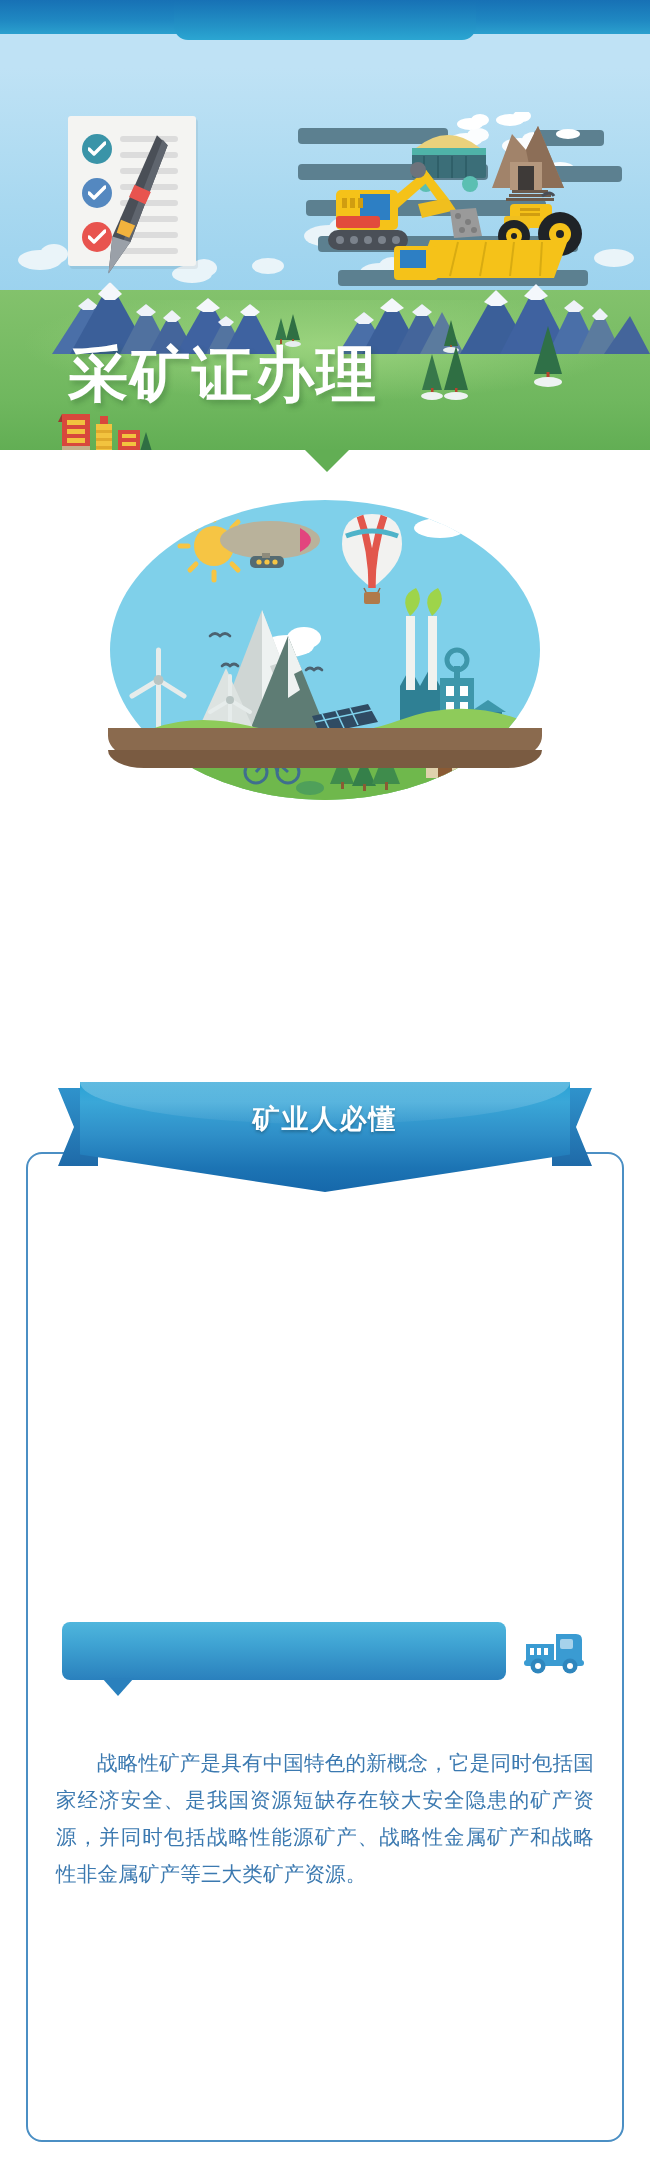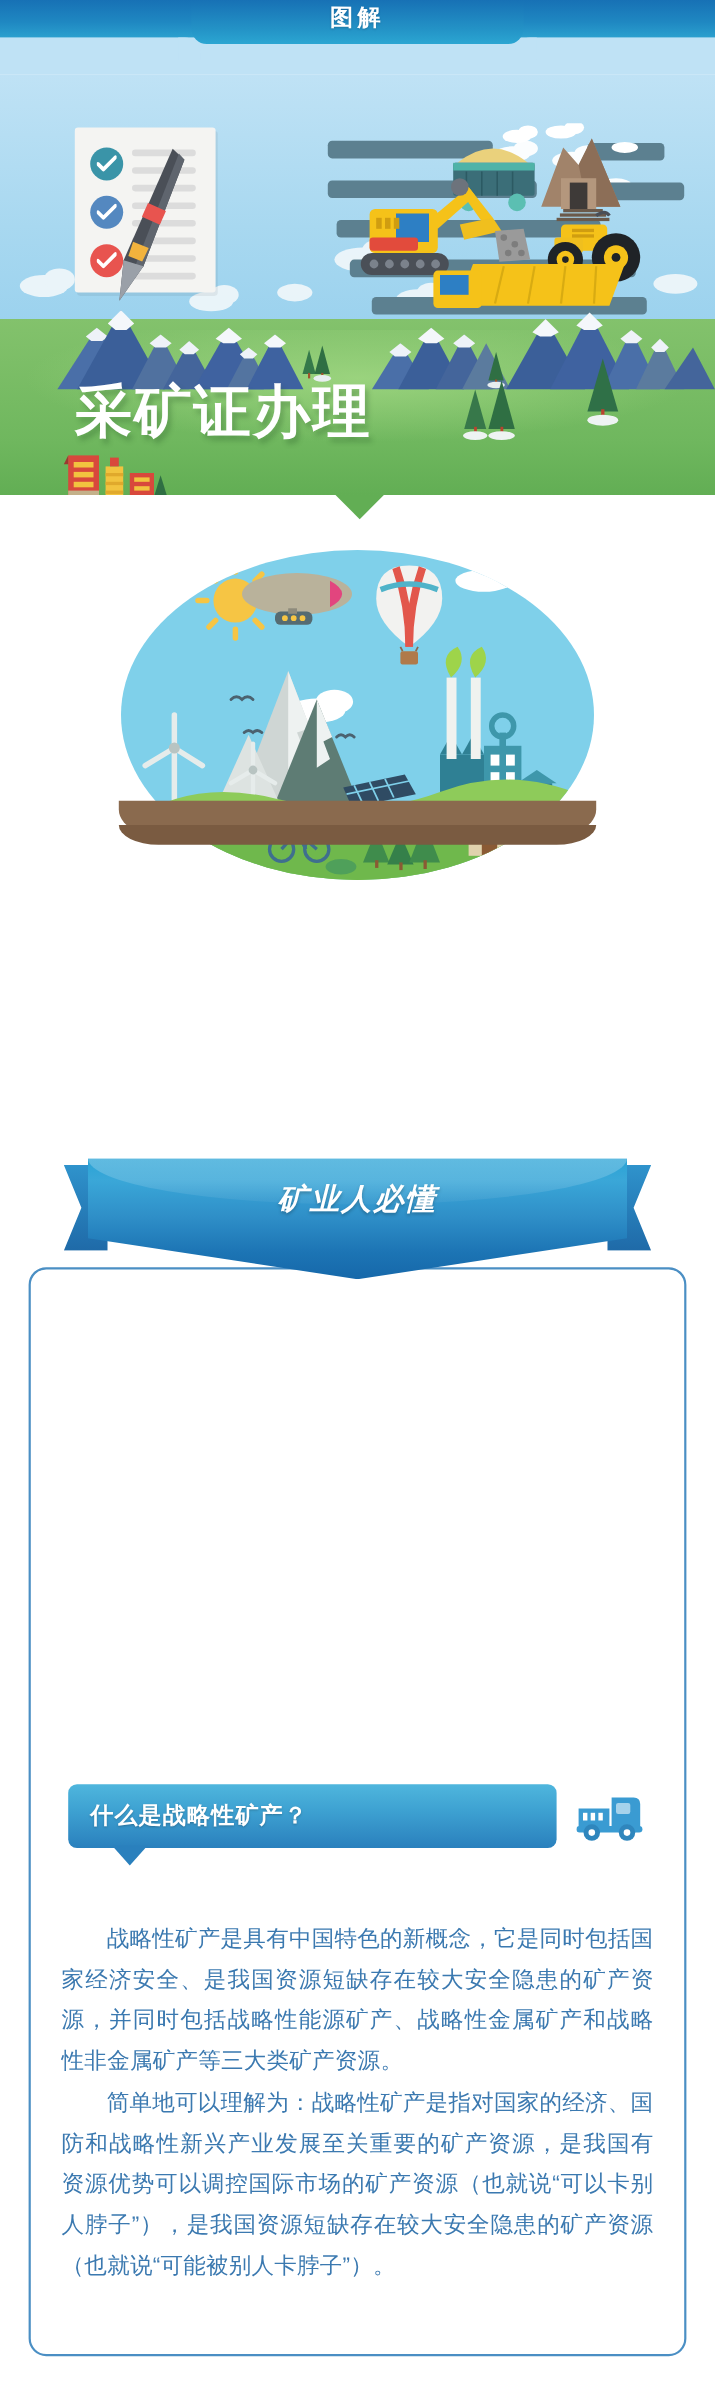--- a/index.html
+++ b/index.html
@@ -109,21 +109,21 @@
   
   .mtns { position: absolute; left: 0; top: 196px; width: 650px; height: 90px; }
 
   .hero-title1 {
     position: absolute;
     left: 0; top: 276px;
     width: 650px;
     text-align: left;
     padding-left: 68px;
     color: #ffffff;
-    font-size: 52px;
+    font-size: 60px;
     font-weight: bold;
     letter-spacing: 2px;
     line-height: 62px;
     text-shadow: 3px 4px 5px rgba(40,90,40,.30);
   }
   .hero-title2 {
     position: absolute;
     left: 0; top: 330px;
     width: 650px;
     padding-left: 210px;
@@ -176,22 +176,22 @@
     left: 26px; top: 1152px;
     width: 598px; height: 990px;
     border: 2px solid #4b8fc4;
     border-radius: 16px;
     background: #ffffff;
   }
 
   
   .ribbon {
     position: absolute;
-    left: 58px; top: 1053px;
-    width: 534px; height: 90px; font-style: italic;
+    left: 58px; top: 1082px;
+    width: 534px; height: 90px;
   }
   .ribbon-wing-l, .ribbon-wing-r {
     position:absolute; top: 6px;
     width: 40px; height: 78px;
     background: linear-gradient(180deg,#2f93cc 0%, #1f6aa8 100%);
   }
   .ribbon-wing-l { left: 0;  clip-path: polygon(0 0, 100% 0, 100% 100%, 0 100%, 16px 50%); }
   .ribbon-wing-r { right: 0; clip-path: polygon(0 0, 100% 0, calc(100% - 16px) 50%, 100% 100%, 0 100%); }
   .ribbon-main {
     position: absolute;
@@ -262,21 +262,20 @@
 </head>
 <body>
 
 <div class="page">
 
   <div class="header-bar">
     <div class="header-tab"></div>
     <div class="header-tab-center"></div>
     <div class="header-notch-l"></div>
     <div class="header-notch-r"></div>
-    <div class="header-title">图解</div>
   </div>
 
   <div class="hero">
     <div class="hero-sky"></div>
     <div class="hero-ground"></div>
     <div class="hero-ground-hi"></div>
 
     <svg width="650" height="230" style="position:absolute;left:0;top:0;">
       <g fill="#eef6fa" opacity="0.95">
         <ellipse cx="40" cy="192" rx="22" ry="10"></ellipse>
@@ -692,33 +691,31 @@
     <div class="ribbon-wing-l"></div>
     <div class="ribbon-wing-r"></div>
     <div class="ribbon-main"></div>
     <div class="ribbon-gloss"></div>
     <div class="ribbon-text">矿业人必懂</div>
   </div>
 
 
   <div class="subhead"></div>
   <div class="subhead-tail"></div>
-  <div class="subhead-text">什么是战略性矿产？</div>
   <svg class="truck-icon" viewBox="0 0 62 50">
     <path d="M2 20 L30 20 L30 38 L2 38 Z" fill="#3a9bd2"></path>
     <g fill="#ffffff">
         <rect x="6" y="24" width="4" height="7"></rect>
         <rect x="13" y="24" width="4" height="7"></rect>
         <rect x="20" y="24" width="4" height="7"></rect>
       </g>
     <path d="M32 10 L52 10 Q58 10 58 16 L58 38 L32 38 Z" fill="#3a9bd2"></path>
     <rect x="36" y="15" width="13" height="10" rx="2" fill="#ffffff" opacity="0.55"></rect>
     <rect x="0" y="36" width="60" height="6" rx="3" fill="#3a9bd2"></rect>
     <circle cx="14" cy="42" r="7.5" fill="#2f86bd"></circle>
       <circle cx="14" cy="42" r="3" fill="#ffffff"></circle>
     <circle cx="46" cy="42" r="7.5" fill="#2f86bd"></circle>
       <circle cx="46" cy="42" r="3" fill="#ffffff"></circle>
   </svg>
 
   <div class="para" id="para2">战略性矿产是具有中国特色的新概念，它是同时包括国家经济安全、是我国资源短缺存在较大安全隐患的矿产资源，并同时包括战略性能源矿产、战略性金属矿产和战略性非金属矿产等三大类矿产资源。</div>
-  <div class="para" id="para3">简单地可以理解为：战略性矿产是指对国家的经济、国防和战略性新兴产业发展至关重要的矿产资源，是我国有资源优势可以调控国际市场的矿产资源（也就说“可以卡别人脖子”），是我国资源短缺存在较大安全隐患的矿产资源（也就说“可能被别人卡脖子”）。</div>
 
 </div>
 
 </body></html>

